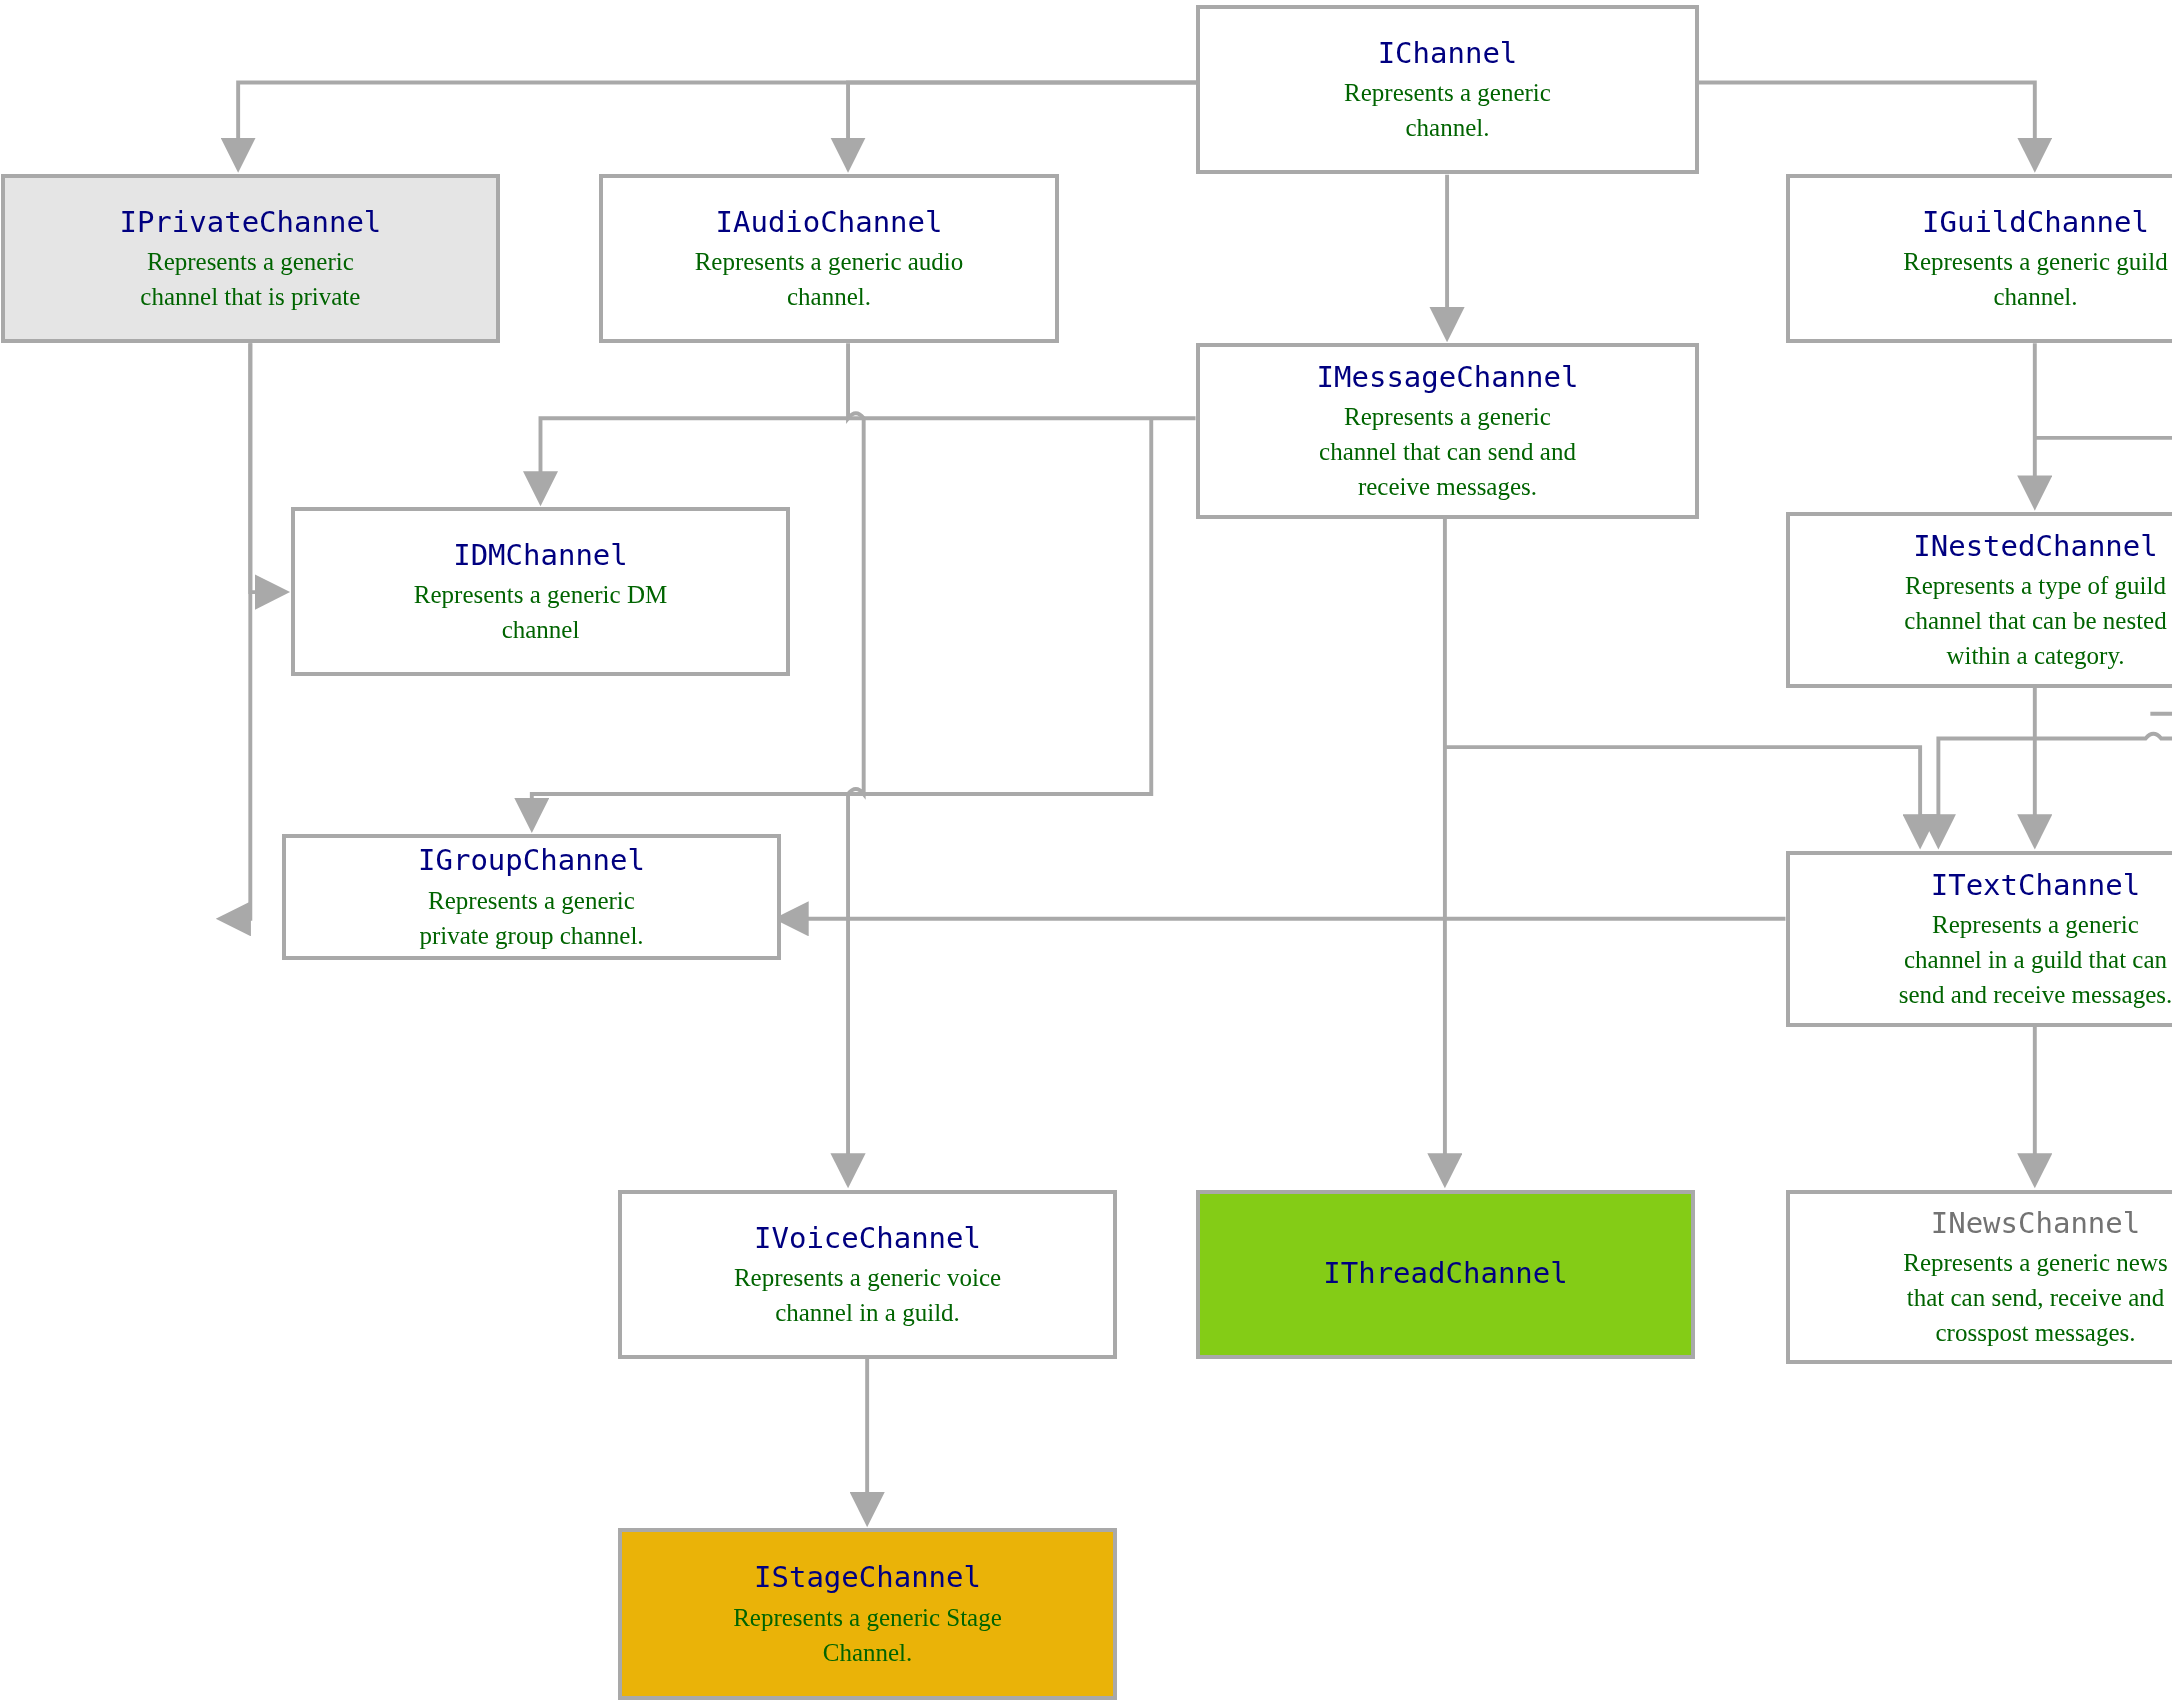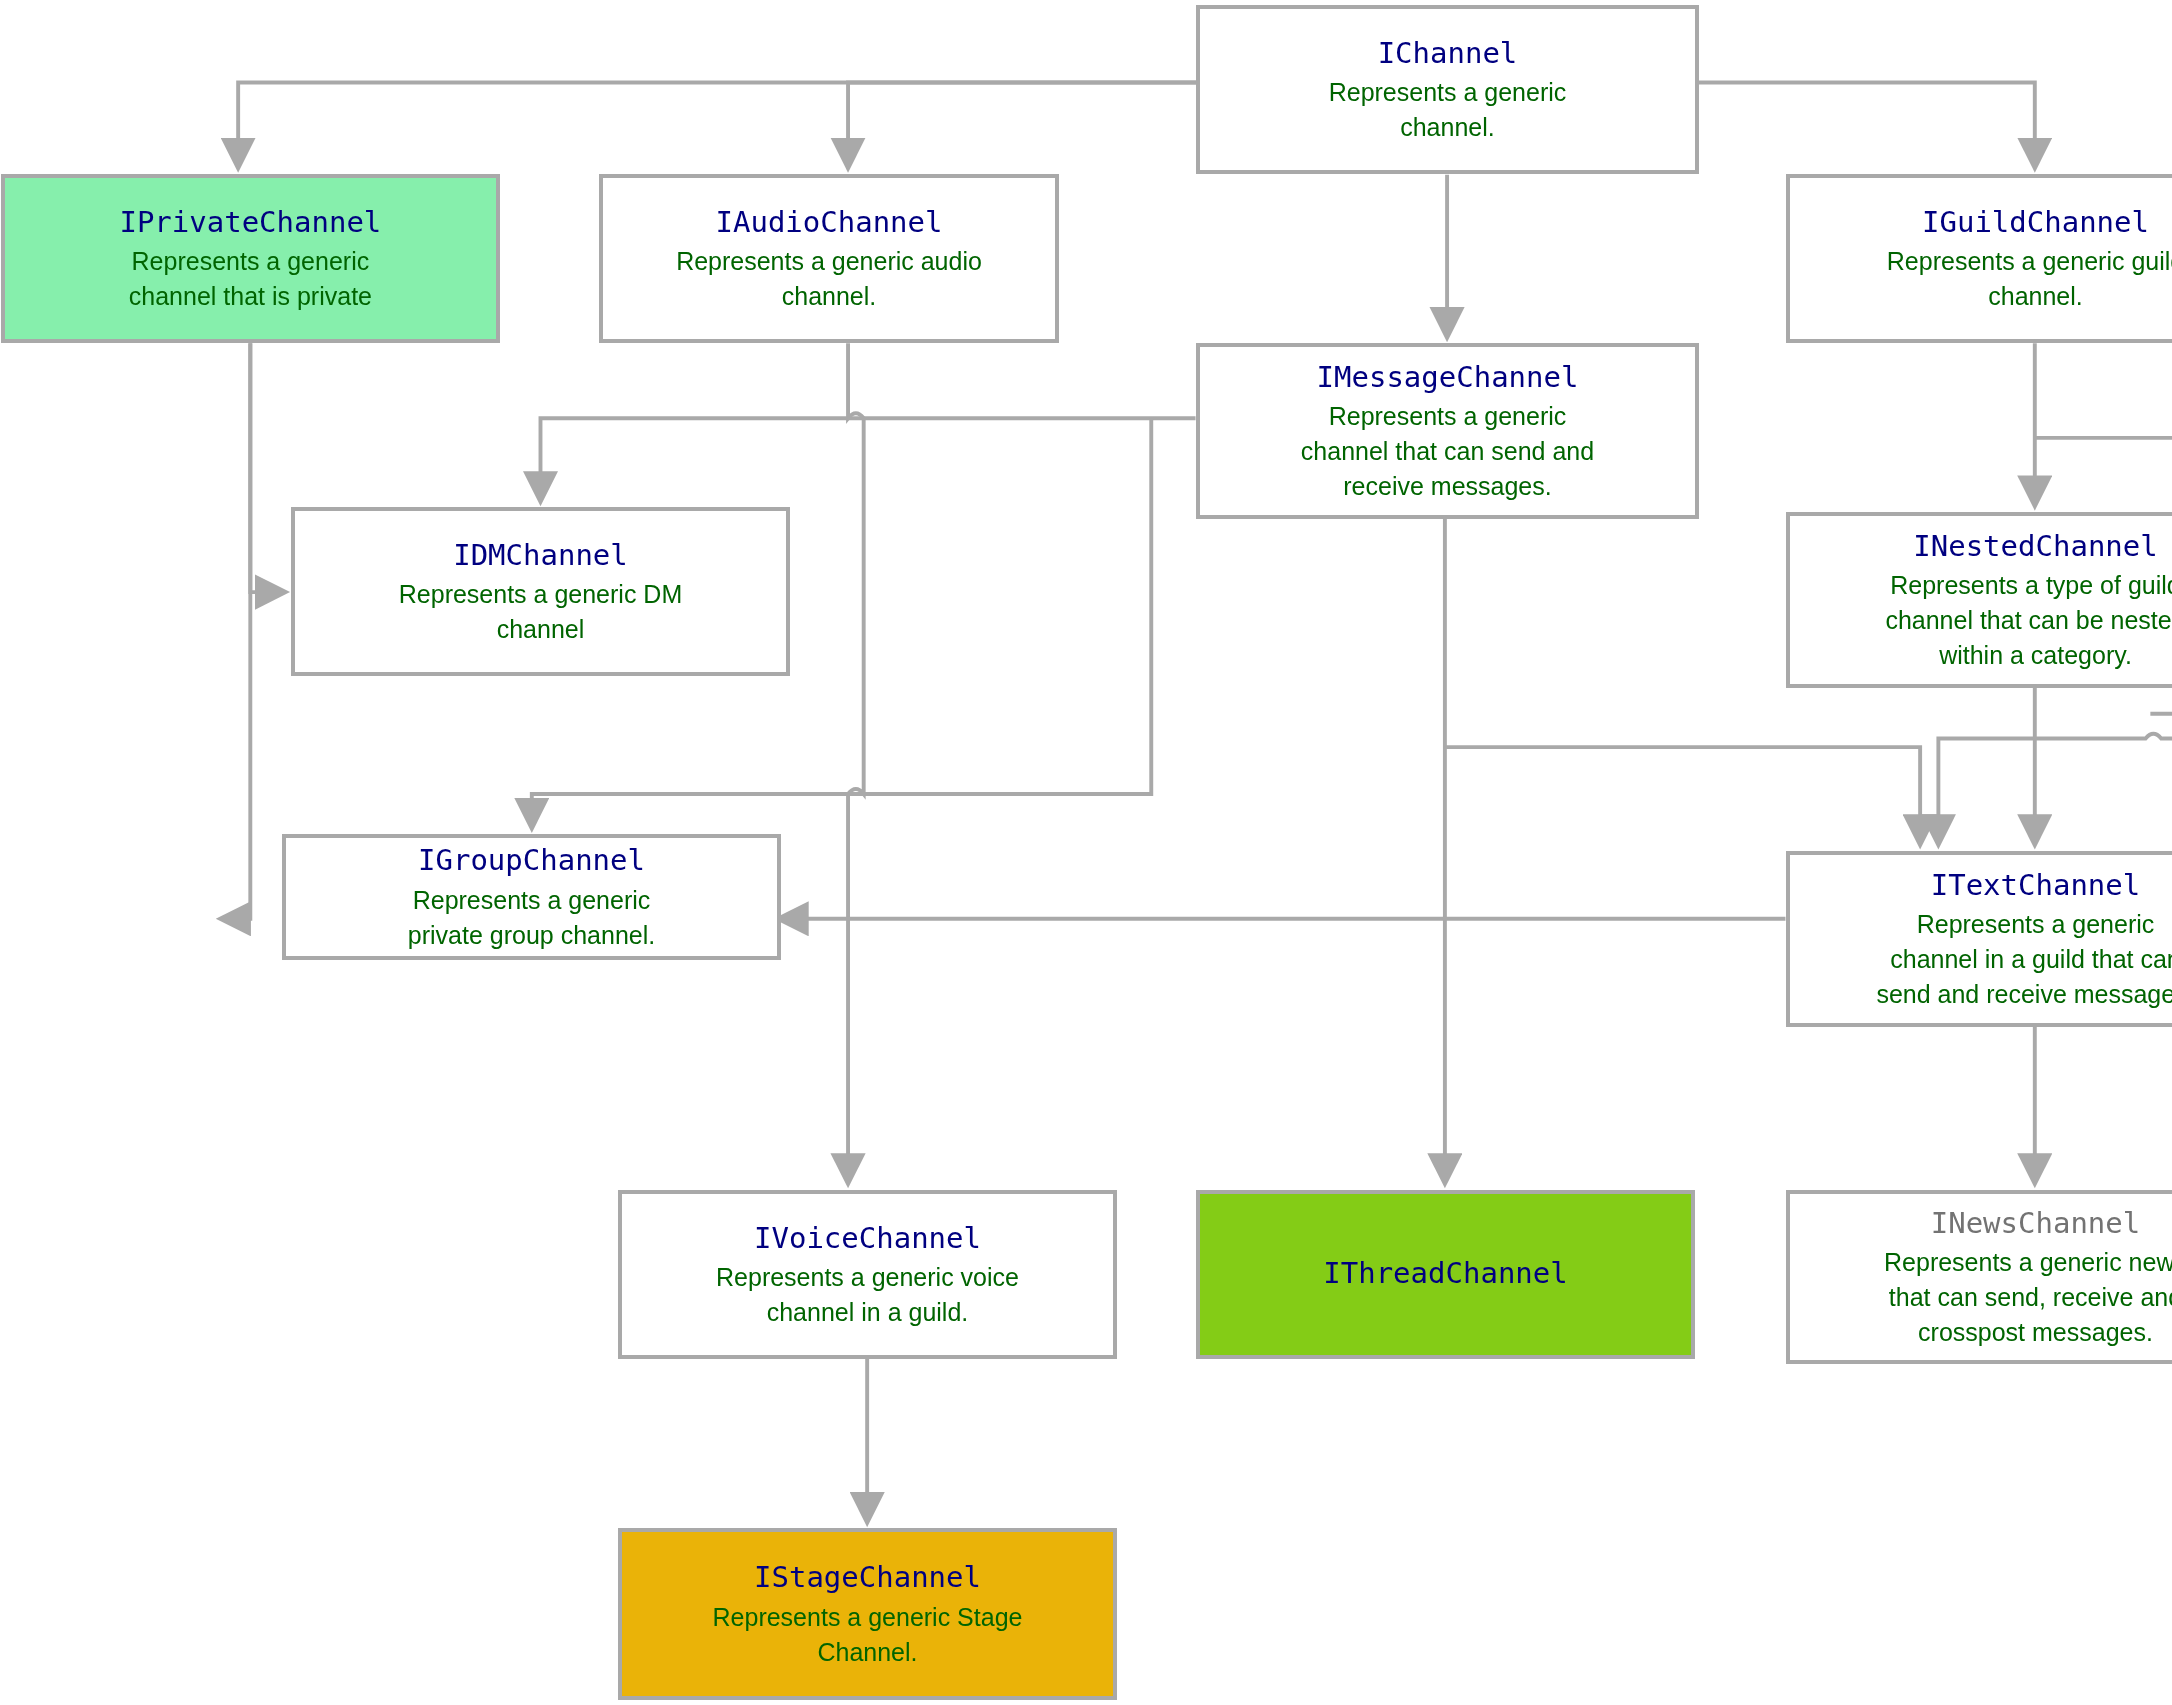--- a/index.html
+++ b/index.html
@@ -39,21 +39,21 @@
   .node-title {
     color: #000080;
     font-family: "DejaVu Sans Mono", monospace;
     font-size: 29px;
     line-height: 1.34;
     white-space: nowrap;
     margin-bottom: 2.6px;
   }
   .node-desc {
     color: #006400;
-    font-family: Liberation Sans, sans-serif;
+    font-family: Liberation Serif, serif;
     font-size: 25px;
     line-height: 1.40;
     white-space: pre-line;
   }
 </style>
 </head>
 <body>
 
 <div id="diagram-root">
 
@@ -112,21 +112,21 @@
 
     </g>
   </svg>
 
   <div id="node-layer">
       <div class="node-box" style="left: 1196px; top: 5.2px; width: 503px; height: 169px; border-color: rgb(169, 169, 169); background: rgb(255, 255, 255);">
         <div class="node-title" style="color: rgb(0, 0, 128);">IChannel</div>
         <div class="node-desc" style="color: rgb(0, 100, 0);">Represents a generic
 channel.</div>
       </div>
-      <div class="node-box" style="left: 0.9px; top: 174px; width: 499px; height: 169px; border-color: rgb(169, 169, 169); background: #86efac;">
+      <div class="node-box" style="left: 0.9px; top: 174px; width: 499px; height: 169px; border-color: rgb(169, 169, 169); background: #e5e5e5;">
         <div class="node-title" style="color: rgb(0, 0, 128);">IPrivateChannel</div>
         <div class="node-desc" style="color: rgb(0, 100, 0);">Represents a generic
 channel that is private</div>
       </div>
       <div class="node-box" style="left: 599px; top: 174px; width: 460px; height: 169px; border-color: rgb(169, 169, 169); background: rgb(255, 255, 255);">
         <div class="node-title" style="color: rgb(0, 0, 128);">IAudioChannel</div>
         <div class="node-desc" style="color: rgb(0, 100, 0);">Represents a generic audio
 channel.</div>
       </div>
       <div class="node-box" style="left: 1786px; top: 174px; width: 499px; height: 169px; border-color: rgb(169, 169, 169); background: rgb(255, 255, 255);">

